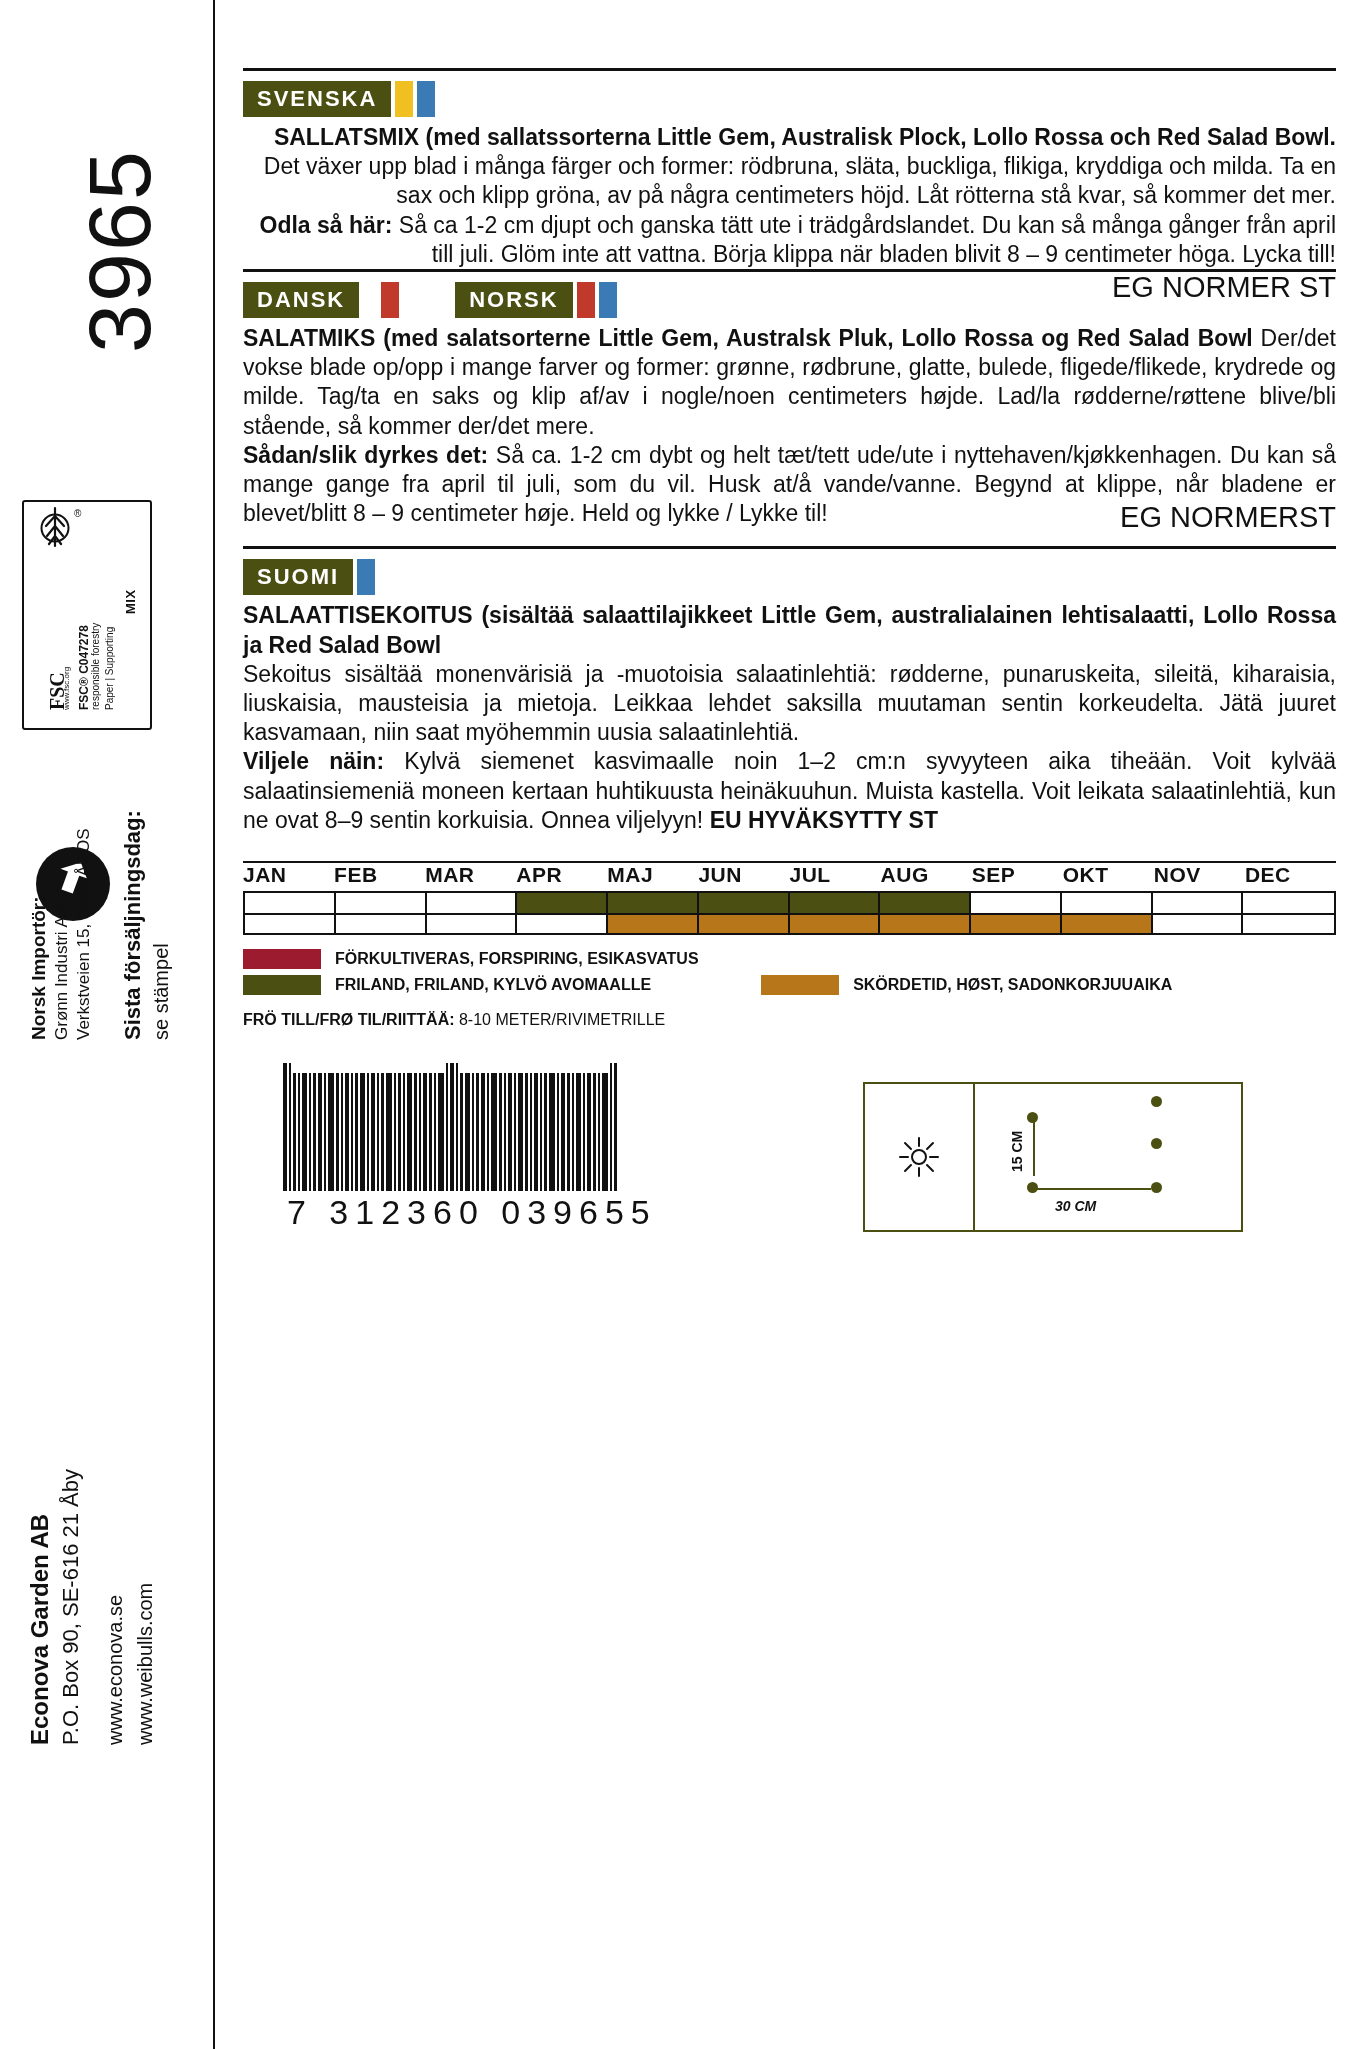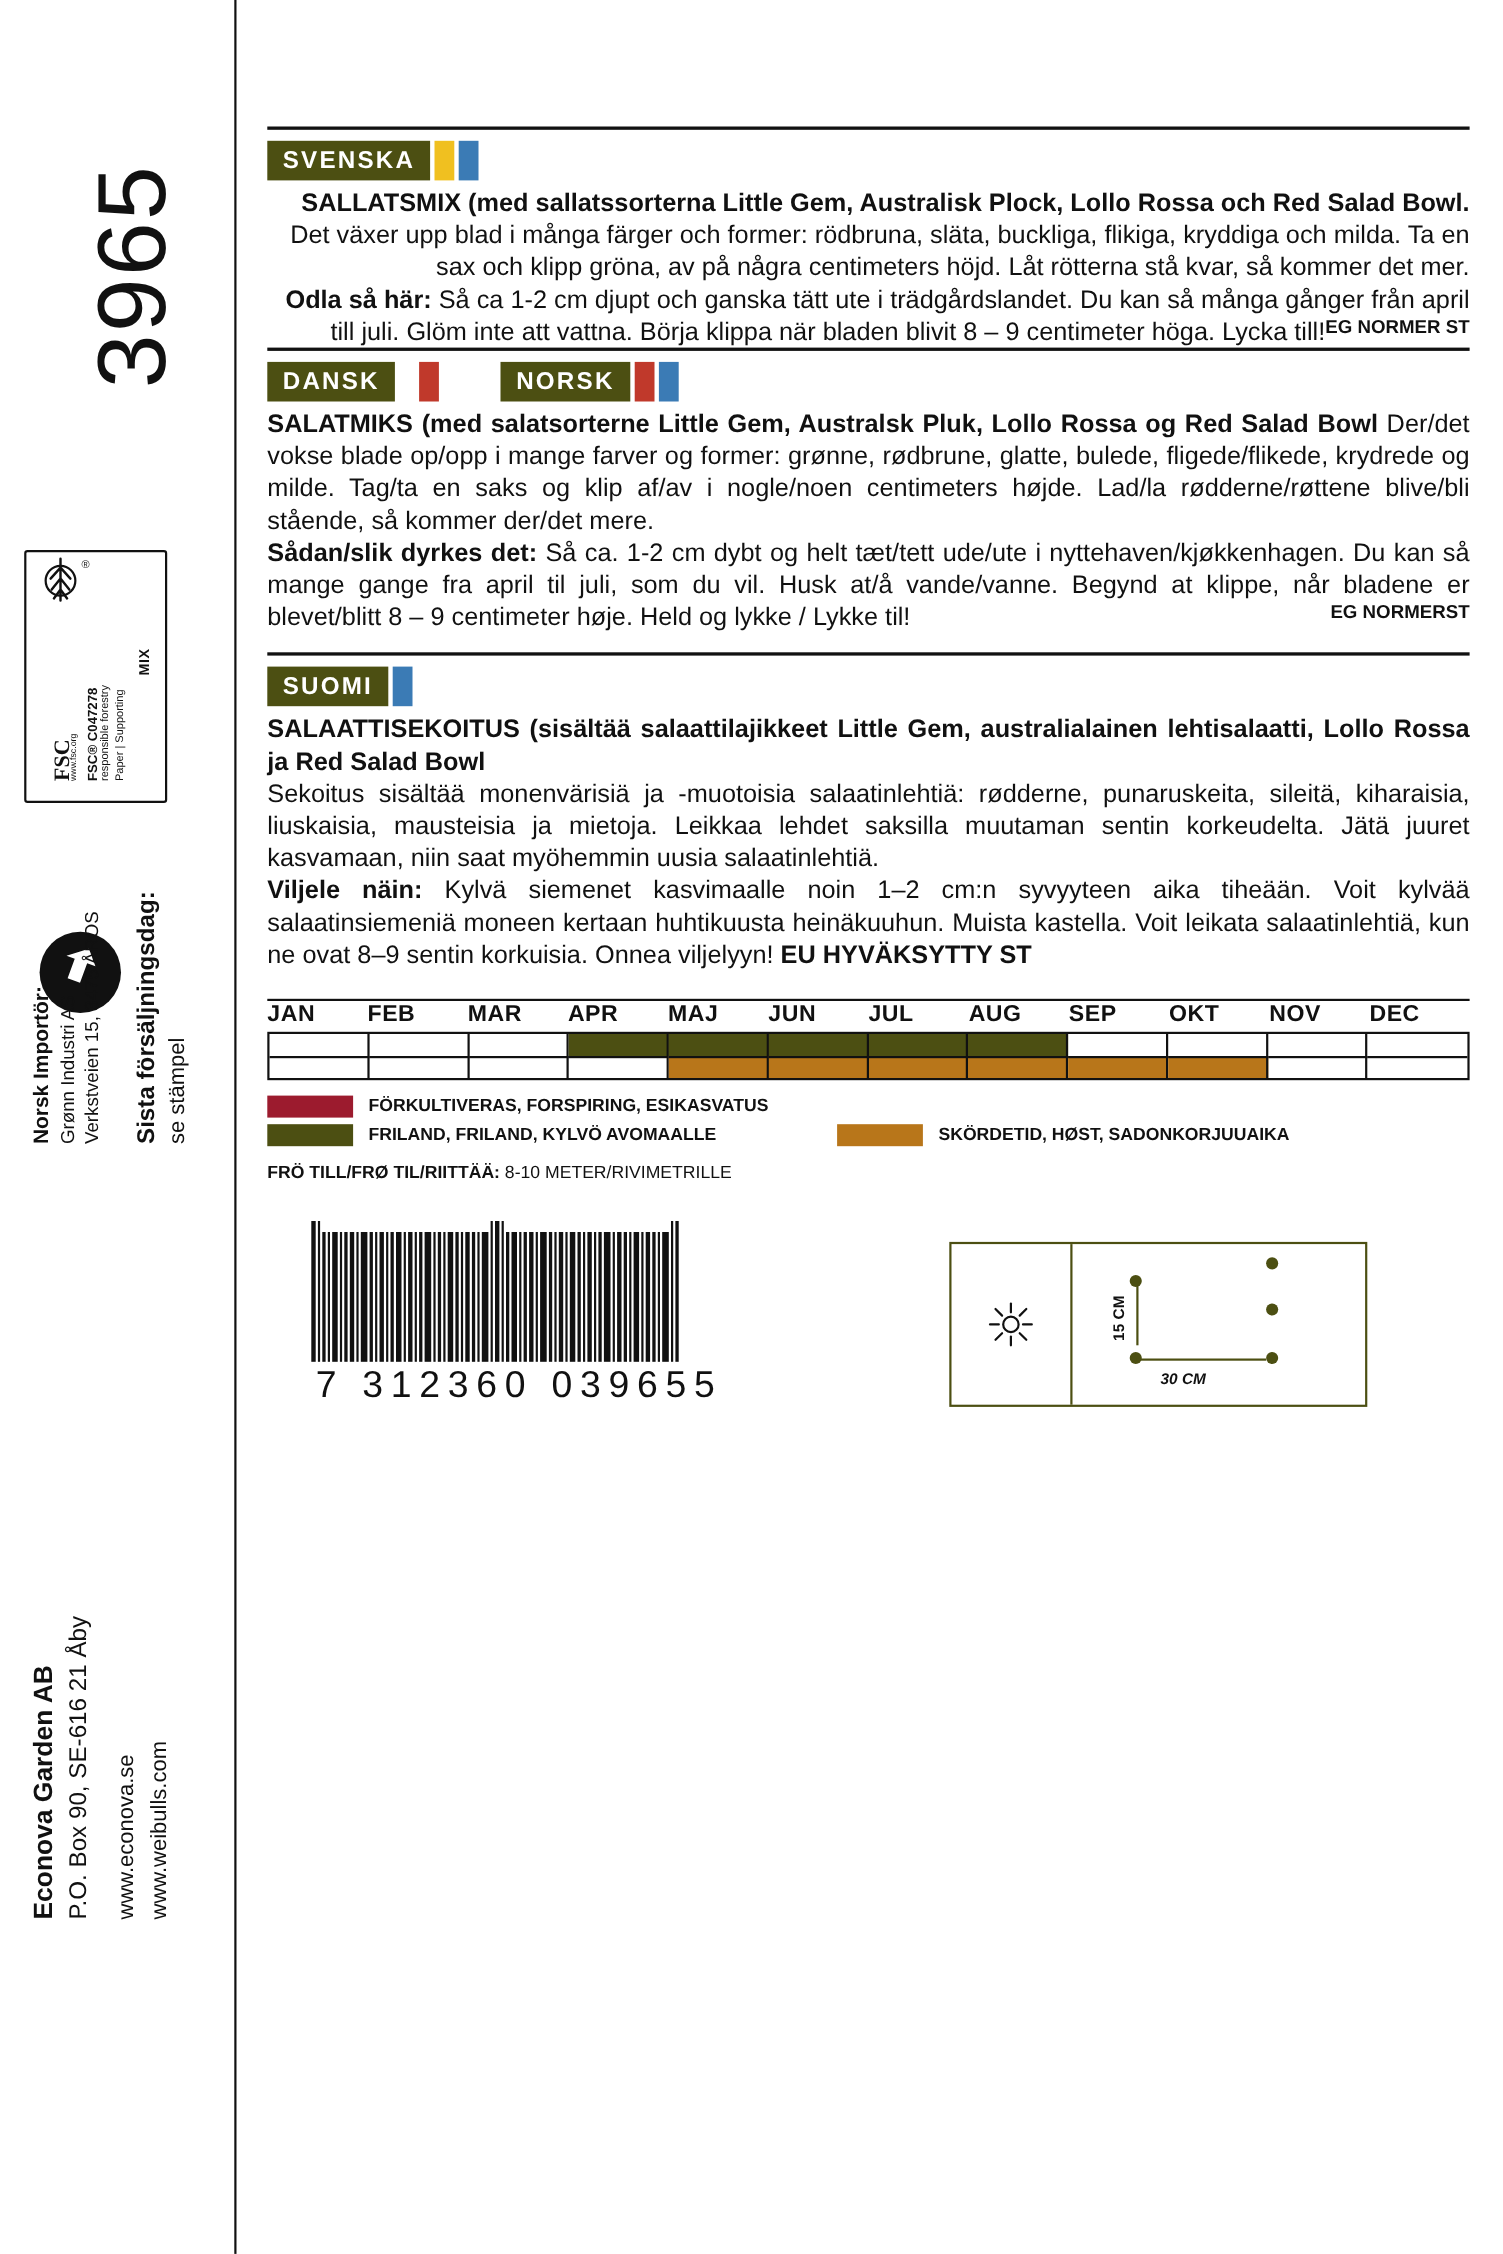--- a/index.html
+++ b/index.html
@@ -138,22 +138,22 @@
   .body-text {
     font-size: 23px;
     line-height: 1.27;
     color: #111;
     text-align: right;
   }
   .body-text.just { text-align: justify; }
   .b { font-weight: bold; }
 
   .norm-right {
-    font-weight: bold;
-    font-size: 17px;
+    font-weight: normal;
+    font-size: 29px;
     white-space: nowrap;
   }
   .para { margin: 0; }
 
   
   .cal-wrap { margin-top: 26px; }
   .cal-months {
     display: grid;
     grid-template-columns: repeat(12, 1fr);
     font-size: 21px;
@@ -272,21 +272,21 @@
   <div class="vtext web-line" style="left:104px; top:1745px;">www.econova.se</div>
   <div class="vtext web-line" style="left:134px; top:1745px;">www.weibulls.com</div>
 
   <div class="rail-divider"></div>
 </div>
 
 <div class="main">
 
   <div style="padding: 0 30px 0 0;">
 
-    <div style="margin-top:115px;">
+    <div style="margin-top:68px;">
       <div class="hrule"></div>
       <div class="lang-row">
         <div class="lang-tag">SVENSKA</div>
         <div class="flag se-y"></div>
         <div class="flag se-b"></div>
       </div>
       <div class="body-text">
         <p class="para"><span class="b">SALLATSMIX (med sallatssorterna Little Gem, Australisk Plock, Lollo Rossa och Red Salad Bowl.</span>
         <span>Det växer upp blad i många färger och former: rödbruna, släta, buckliga, flikiga, kryddiga och milda. Ta en sax och klipp gröna, av på några centimeters höjd. Låt rötterna stå kvar, så kommer det mer.</span><br>
         <span class="b">Odla så här:</span>

